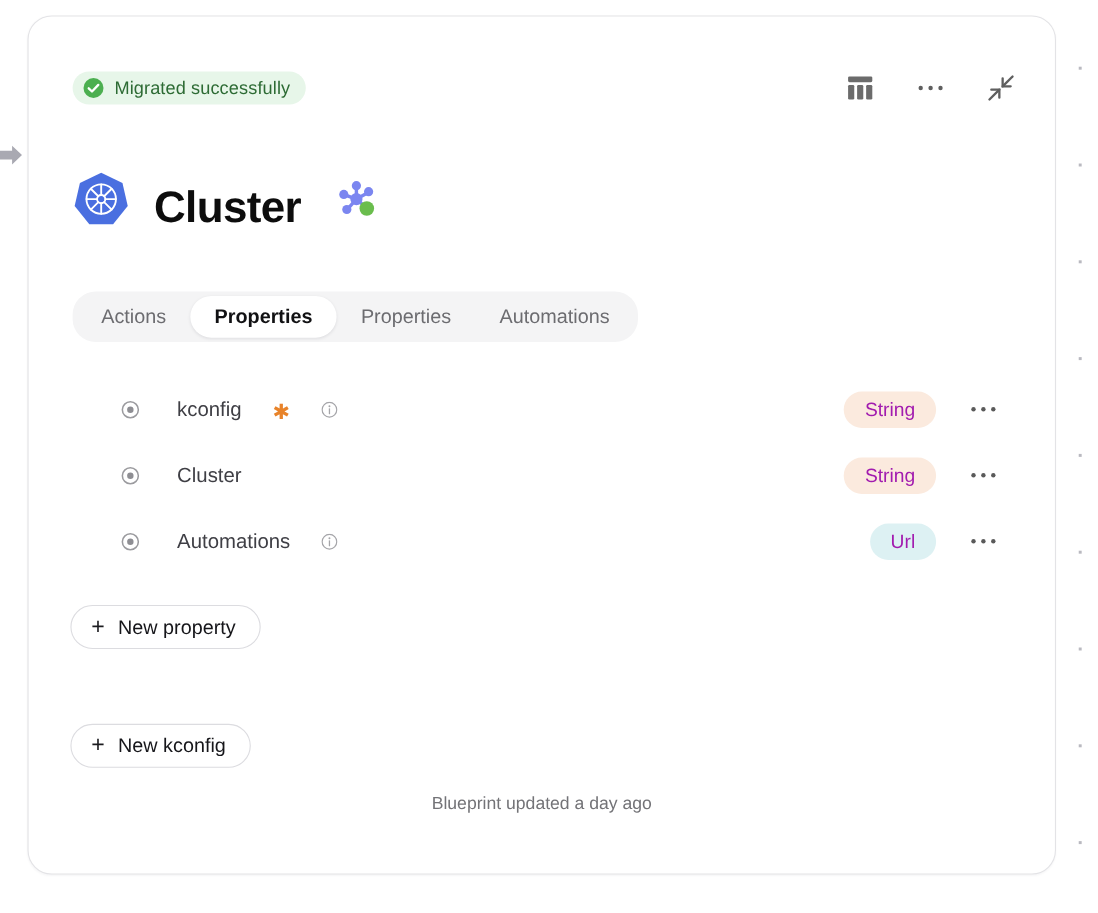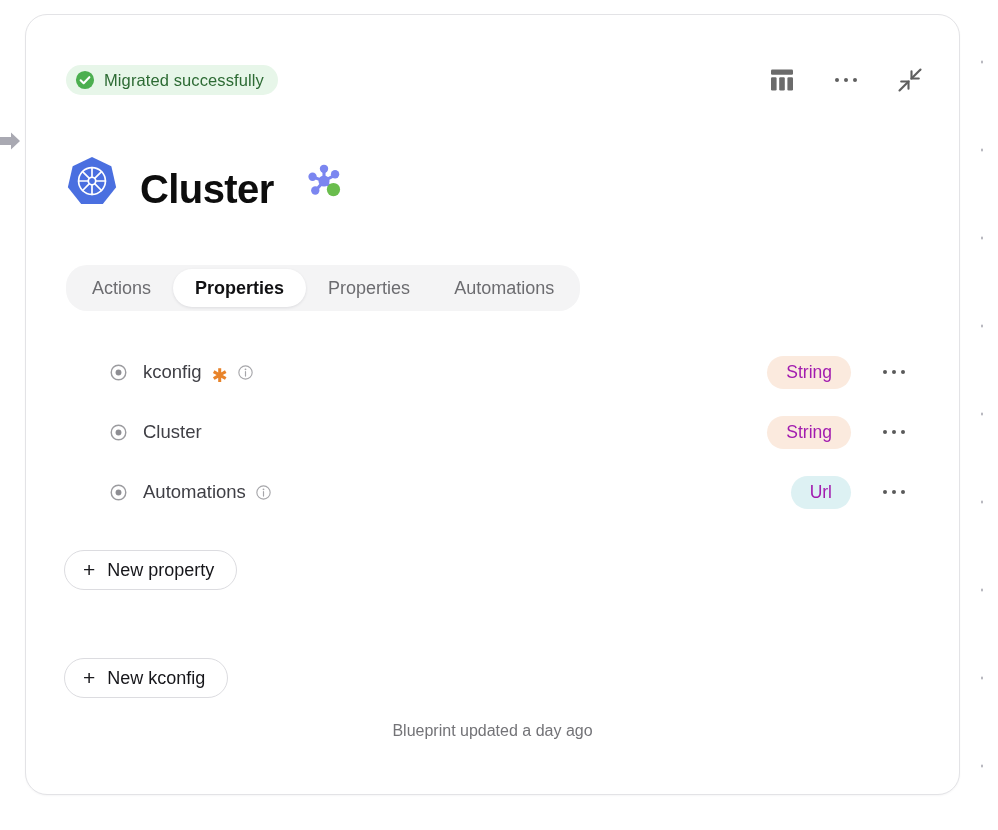--- a/index.html
+++ b/index.html
@@ -160,21 +160,21 @@
   }
   .prop-row {
     display: flex;
     align-items: center;
     height: 60px;
     padding: 0 16px 0 44px;
   }
   .prop-left {
     display: flex;
     align-items: center;
-    gap: 10px;
+    gap: 28px;
     flex: 1;
     min-width: 0;
   }
   .radio-icon { width: 17px; height: 17px; display: block; flex: none; margin-right: 6px; }
   .prop-name {
     font-size: 18.5px;
     color: #3f3f45;
     white-space: nowrap;
   }
   .req-star {

